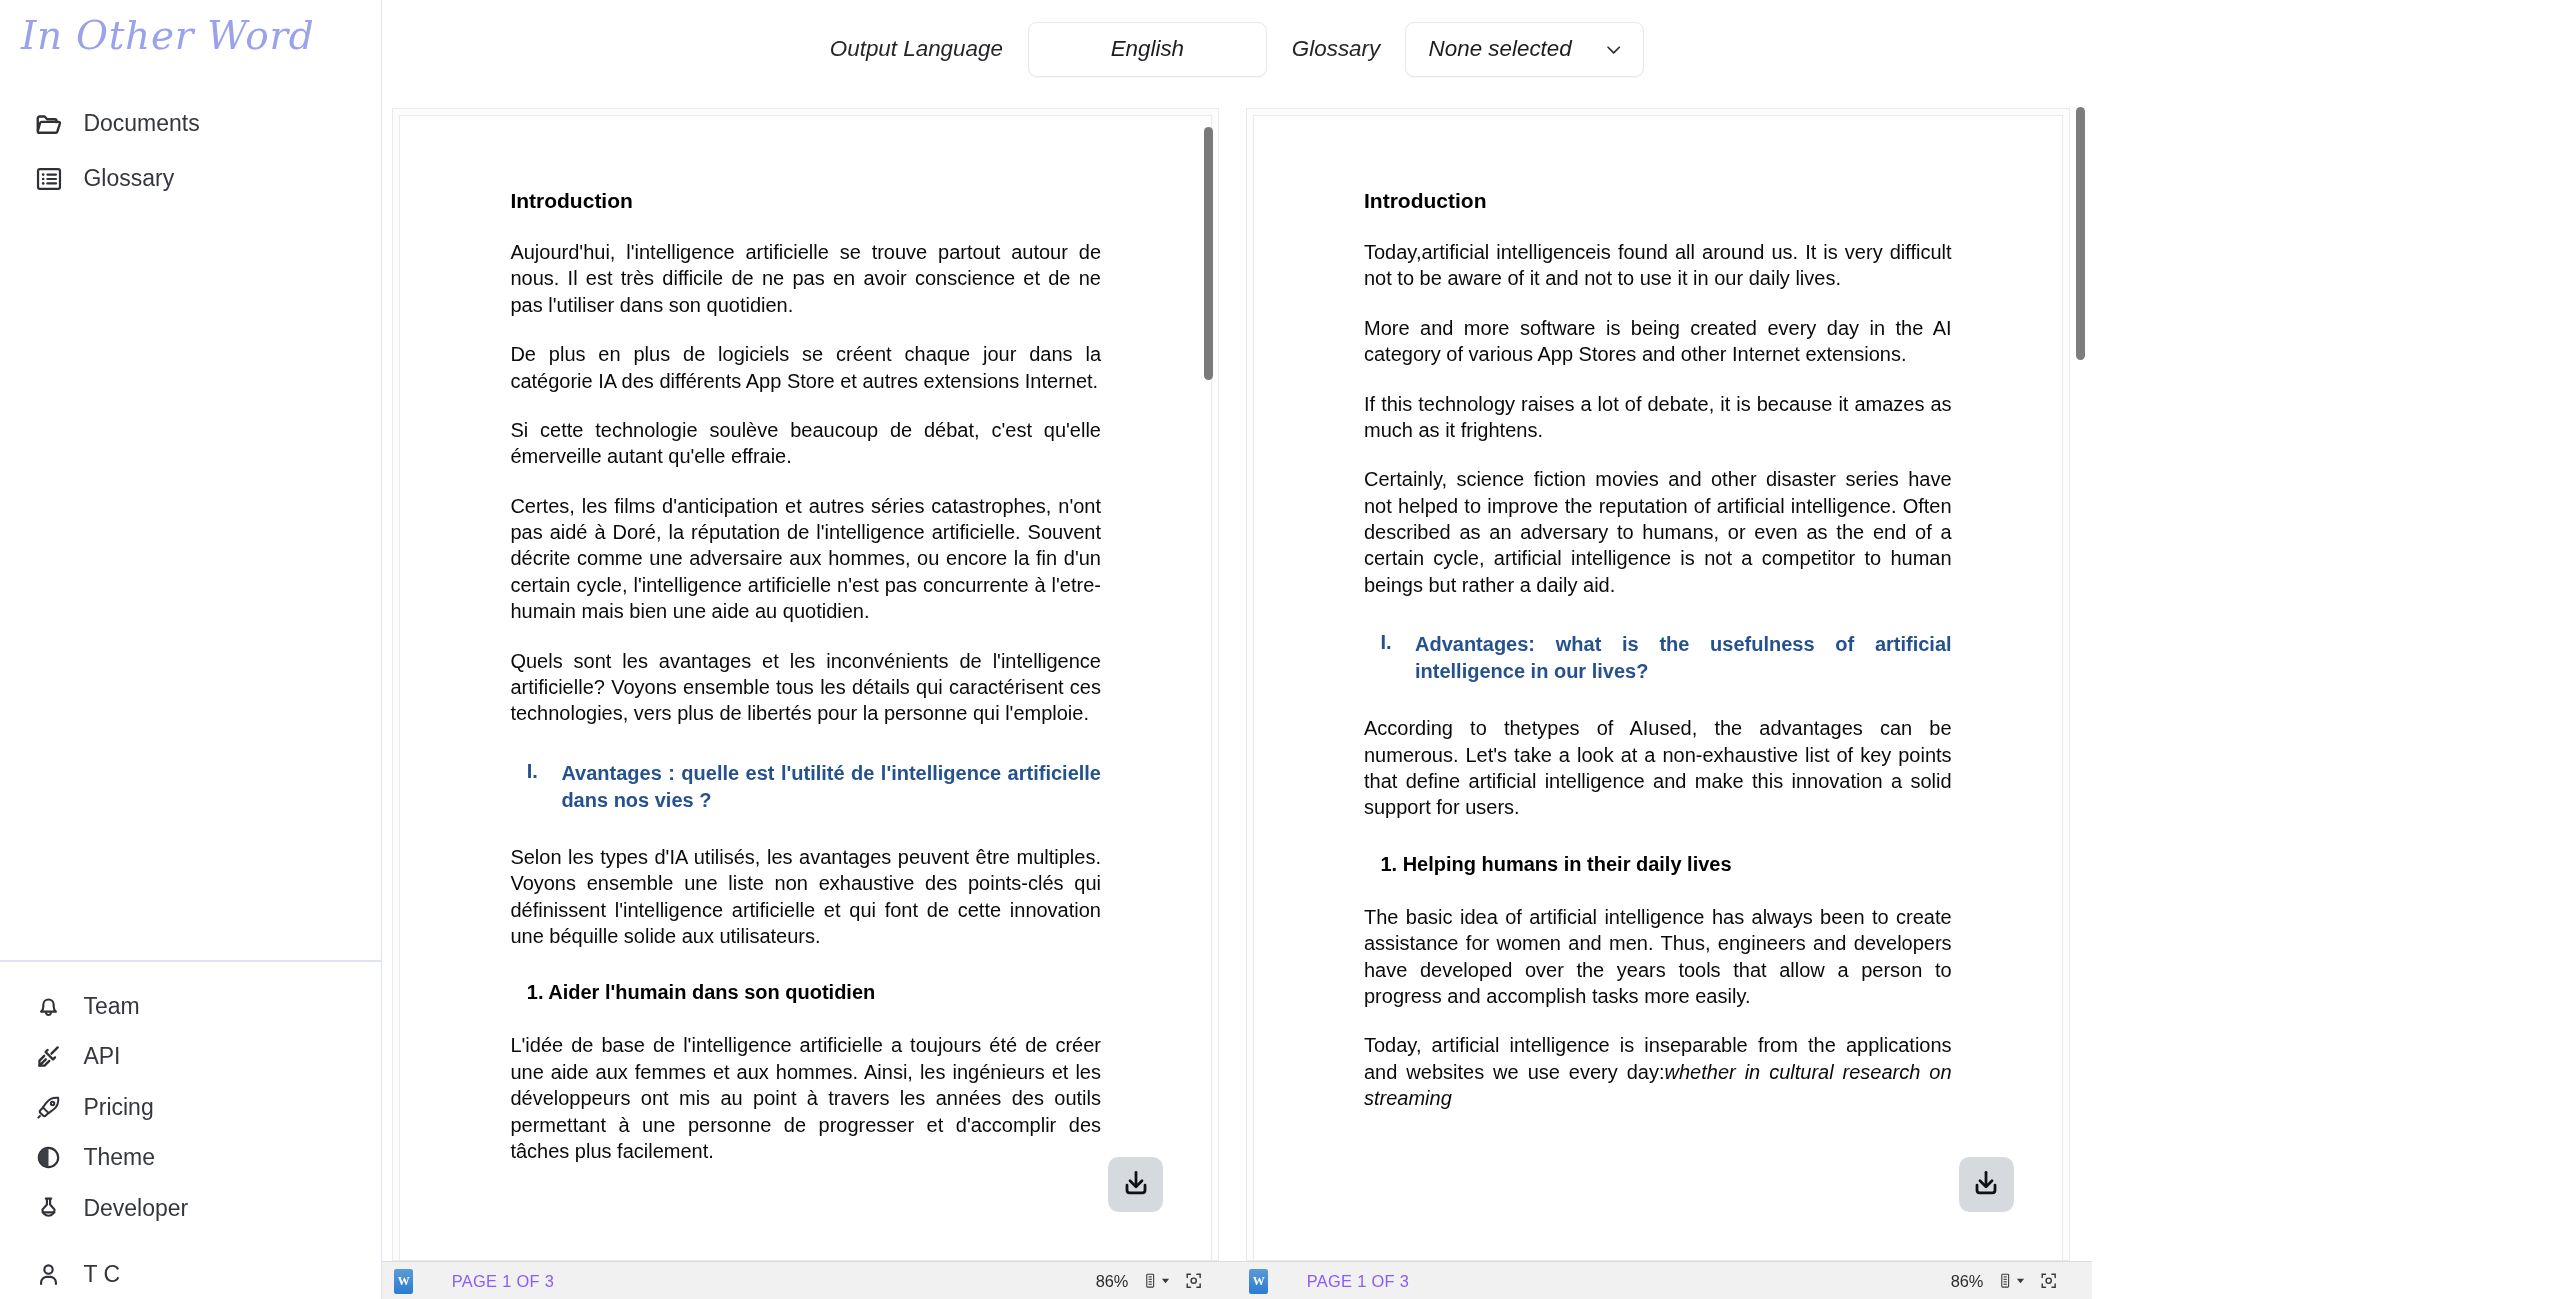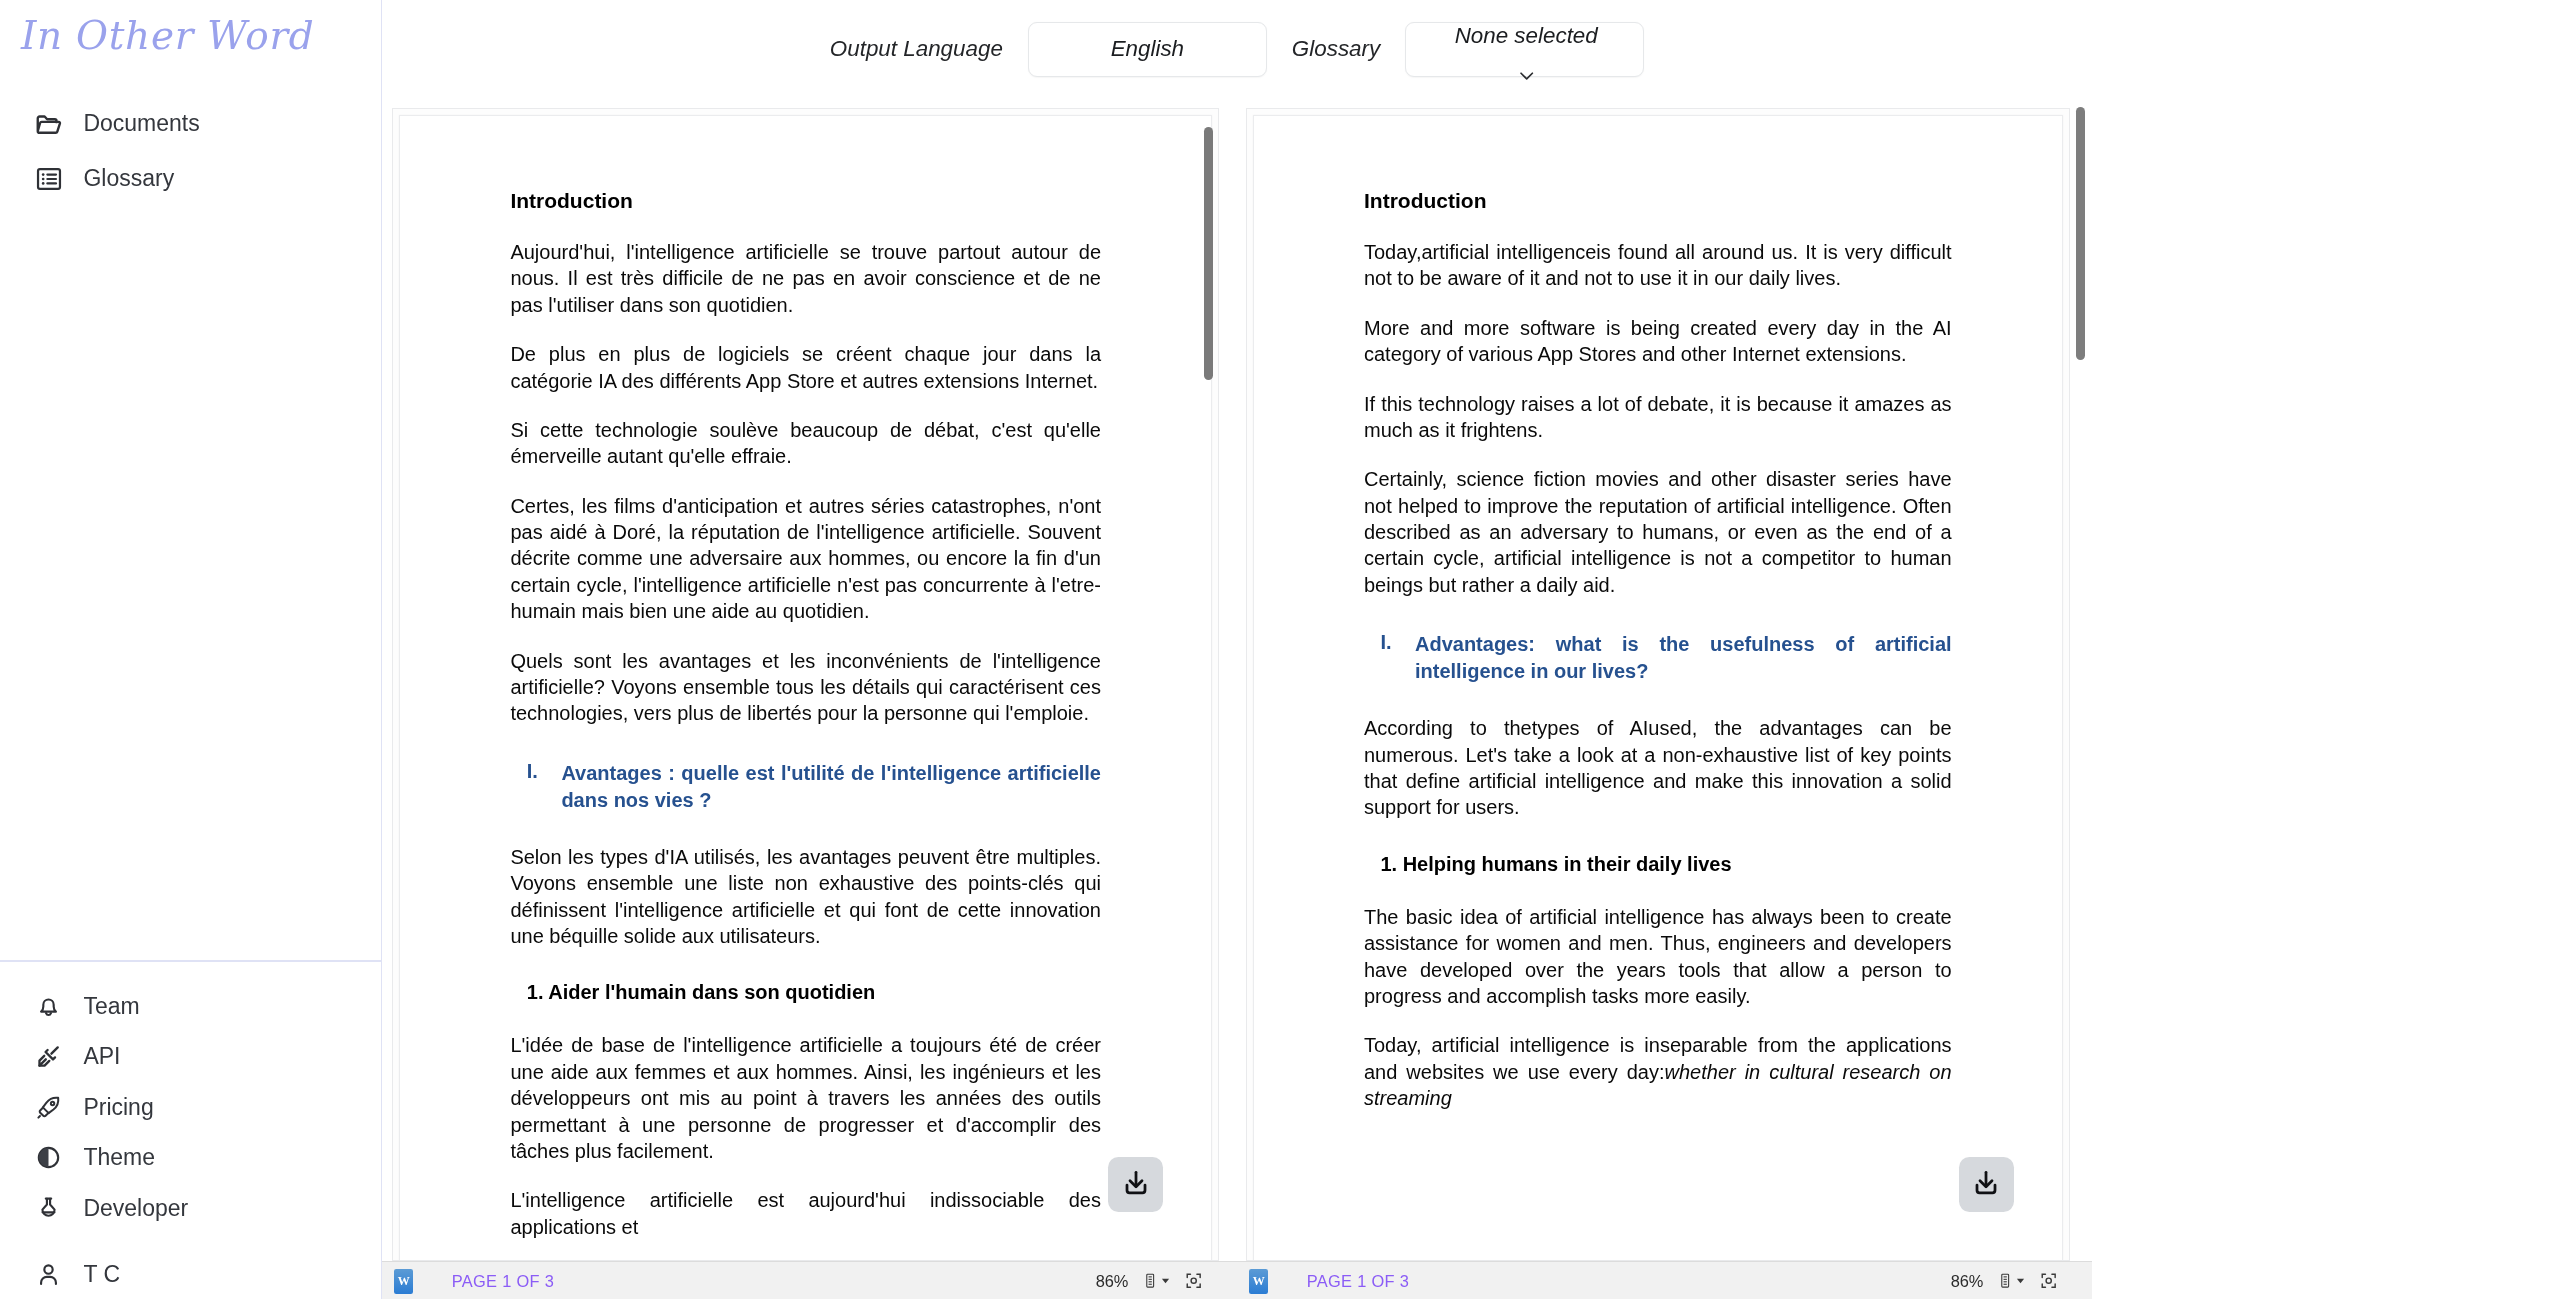--- a/index.html
+++ b/index.html
@@ -116,21 +116,20 @@
     background: #ffffff;
     display: flex;
     align-items: center;
     justify-content: space-between;
     gap: 16.4px;
     padding: 0 19.4px 0 22.4px;
     font-size: 22.4px;
     color: #1b1d20;
     cursor: pointer;
     box-shadow: 0 0.7px 1.5px rgba(0,0,0,0.04);
-    flex-direction: column;
   }
   .chev {
     width: 19.4px; height: 19.4px;
     flex: 0 0 19.4px;
     color: #2b2d30;
   }
 
   
   #panes {
     flex: 1 1 auto;
@@ -437,21 +436,20 @@
               <p class="doc-p">Si cette technologie soulève beaucoup de débat, c'est qu'elle émerveille autant qu'elle effraie.</p>
               <p class="doc-p">Certes, les films d'anticipation et autres séries catastrophes, n'ont pas aidé à Doré, la réputation de l'intelligence artificielle. Souvent décrite comme une adversaire aux hommes, ou encore la fin d'un certain cycle, l'intelligence artificielle n'est pas concurrente à l'etre-humain mais bien une aide au quotidien.</p>
               <p class="doc-p">Quels sont les avantages et les inconvénients de l'intelligence artificielle? Voyons ensemble tous les détails qui caractérisent ces technologies, vers plus de libertés pour la personne qui l'emploie.</p>
               <div class="doc-h2">
                 <span class="num">I.</span>
                 <span class="txt">Avantages : quelle est l'utilité de l'intelligence artificielle dans nos vies ?</span>
               </div>
               <p class="doc-p">Selon les types d'IA utilisés, les avantages peuvent être multiples. Voyons ensemble une liste non exhaustive des points-clés qui définissent l'intelligence artificielle et qui font de cette innovation une béquille solide aux utilisateurs.</p>
               <div class="doc-h3">1. Aider l'humain dans son quotidien</div>
               <p class="doc-p">L'idée de base de l'intelligence artificielle a toujours été de créer une aide aux femmes et aux hommes. Ainsi, les ingénieurs et les développeurs ont mis au point à travers les années des outils permettant à une personne de progresser et d'accomplir des tâches plus facilement.</p>
-              <p class="doc-p">L'intelligence artificielle est aujourd'hui indissociable des applications et</p>
             </div>
           </div>
 
           <div class="vscroll left-pane-bar">
             <div class="vscroll-track"></div>
             <div class="vscroll-thumb"></div>
           </div>
 
           <div class="dl-fab">
             <span>

